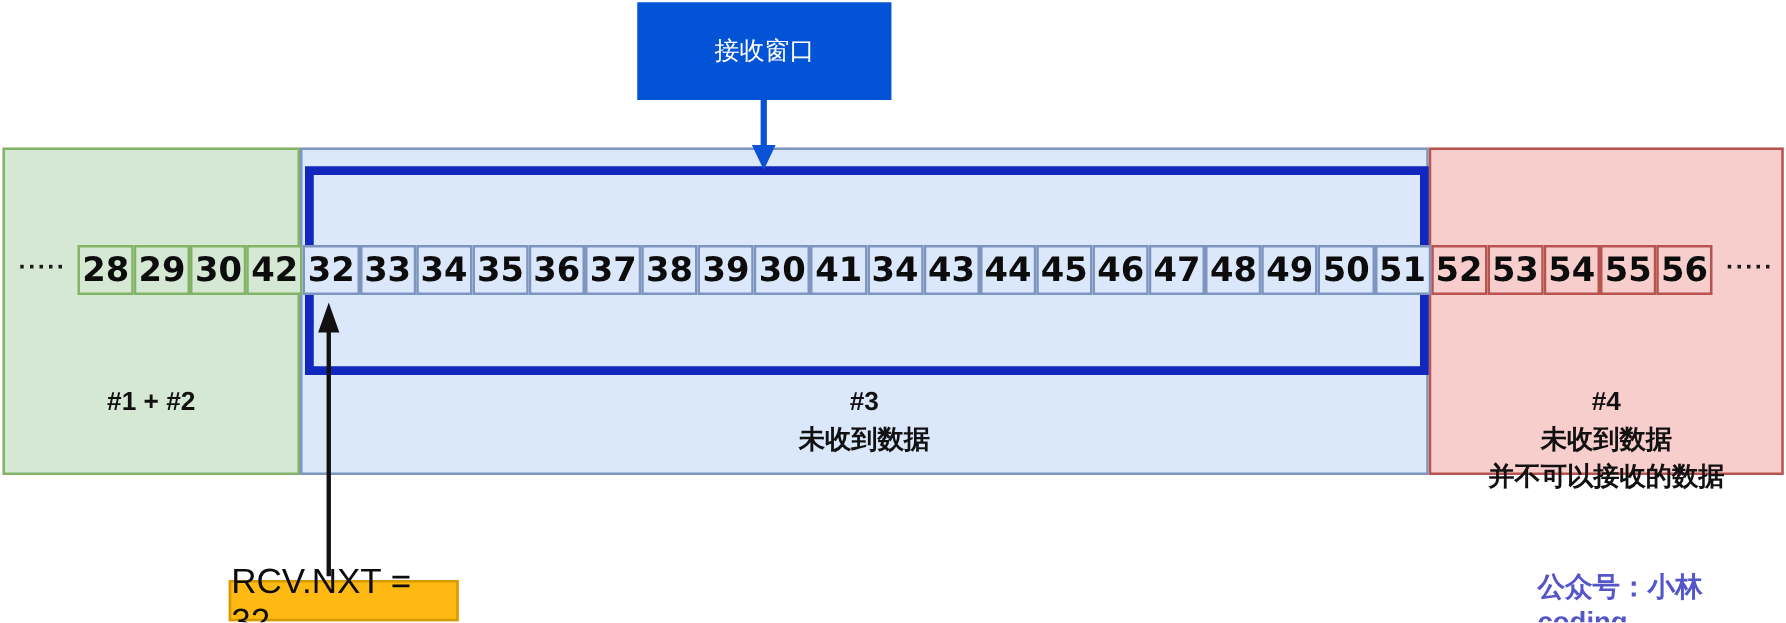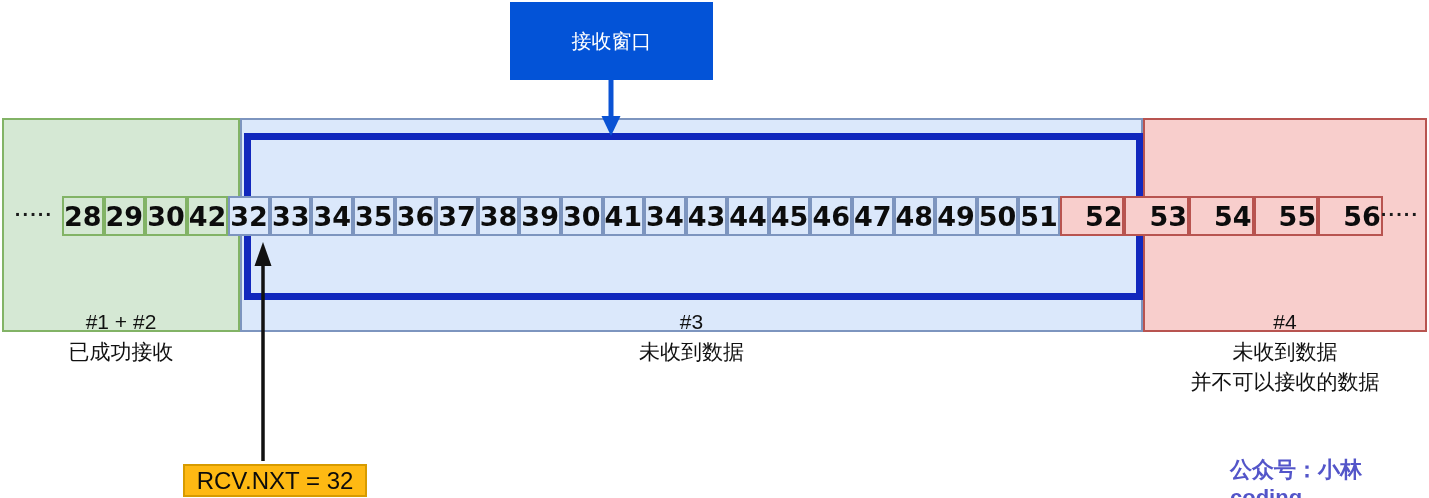--- a/index.html
+++ b/index.html
@@ -12,21 +12,21 @@
   .top-box {
     position:absolute; left:510px; top:2px; width:203px; height:78px;
     background:var(--window-label-bg,#0353d7);
     border:2px solid var(--window-label-bg,#0353d7);
     box-sizing:border-box;
     display:flex; align-items:center; justify-content:center;
     color:var(--window-label-text,#fff); font-weight:normal; font-size:20px; line-height:1.4;
     z-index:6;
   }
   
-  .panel { position:absolute; top:118px; height:214px; box-sizing:border-box; border:2px solid; z-index:1; }
+  .panel { position:absolute; top:118px; height:262px; box-sizing:border-box; border:2px solid; z-index:1;font-weight:bold; }
   .panel.green { left:2px;    width:238px; background:var(--green-fill,#d5e8d4); border-color:var(--green-stroke,#82b366); }
   .panel.blue  { left:240px;  width:903px; background:var(--blue-fill,#dbe8fb);  border-color:var(--blue-stroke,#7d95bf); }
   .panel.red   { left:1143px; width:284px; background:var(--red-fill,#f8cecc);   border-color:var(--red-stroke,#b85450); }
   .panel-label {
     position:absolute; left:0; right:0; top:187px; text-align:center;
     font-size:21px; line-height:30px; color:var(--label-text,#111);
   }
   
   .window-rect {
     position:absolute; left:244px; top:133px; width:899px; height:167px;
@@ -38,35 +38,35 @@
     position:absolute; left:62px; top:196px; width:1308px; height:40px;
     display:flex; z-index:4;
   }
   .cell {
     flex:1 1 0; box-sizing:border-box; border:2.5px solid;
     display:flex; align-items:center; justify-content:center;
     font-family:"DejaVu Sans", sans-serif; font-weight:bold; font-size:27px; color:#0c0c0c;
   }
   .cell.seg0 { background:var(--green-fill,#d5e8d4); border-color:var(--green-stroke,#82b366); }
   .cell.seg1 { background:var(--blue-fill,#dbe8fb);  border-color:var(--blue-stroke,#7d95bf); }
-  .cell.seg2 { background:var(--red-fill,#f8cecc);   border-color:var(--red-stroke,#b85450);padding-left:23px; }
+  .cell.seg2 { background:var(--red-fill,#f8cecc);   border-color:var(--red-stroke,#b85450); }
   .dots {
     position:absolute; top:203px; width:48px; height:34px;
     font-size:20px; font-weight:bold; letter-spacing:1px; color:#1a1a1a;
     text-align:center; z-index:4;
   }
   .dots.left  { left:10px; }
   .dots.right { left:1376px; }
   
   .rcv-box {
     position:absolute; left:183px; top:464px; width:184px; height:33px;
     box-sizing:border-box;
     background:var(--rcv-nxt-bg,#feb913); border:2px solid var(--rcv-nxt-border,#d79b00);
     display:flex; align-items:center; justify-content:center;
-    font-size:24px; color:#0c0c0c; z-index:6;
+    font-size:28px; color:#0c0c0c; z-index:6;
   }
   .watermark {
     position:absolute; left:1230px; top:455px;
     font-size:22px; font-weight:bold; color:var(--watermark-color,#5355c9); z-index:6;
   }
   .arrows { position:absolute; left:0; top:0; width:1429px; height:498px; z-index:5; pointer-events:none; }
   .arrow-blue  { stroke:var(--arrow-blue,#0a52d4); }
   .arrow-blue-head { fill:var(--arrow-blue,#0a52d4); }
   .arrow-black { stroke:var(--arrow-black,#111); }
   .arrow-black-head { fill:var(--arrow-black,#111); }
@@ -76,21 +76,20 @@
 
 <div class="canvas">
 
   <div class="top-box">
     <div>接收窗口</div>
   </div>
 
   <div class="panel green">
     <div class="panel-label">
       <div>#1 + #2</div>
-      <div>已成功接收</div>
     </div>
   </div>
 
   <div class="panel blue">
     <div class="panel-label">
       <div>#3</div>
       <div>未收到数据</div>
     </div>
   </div>
 

